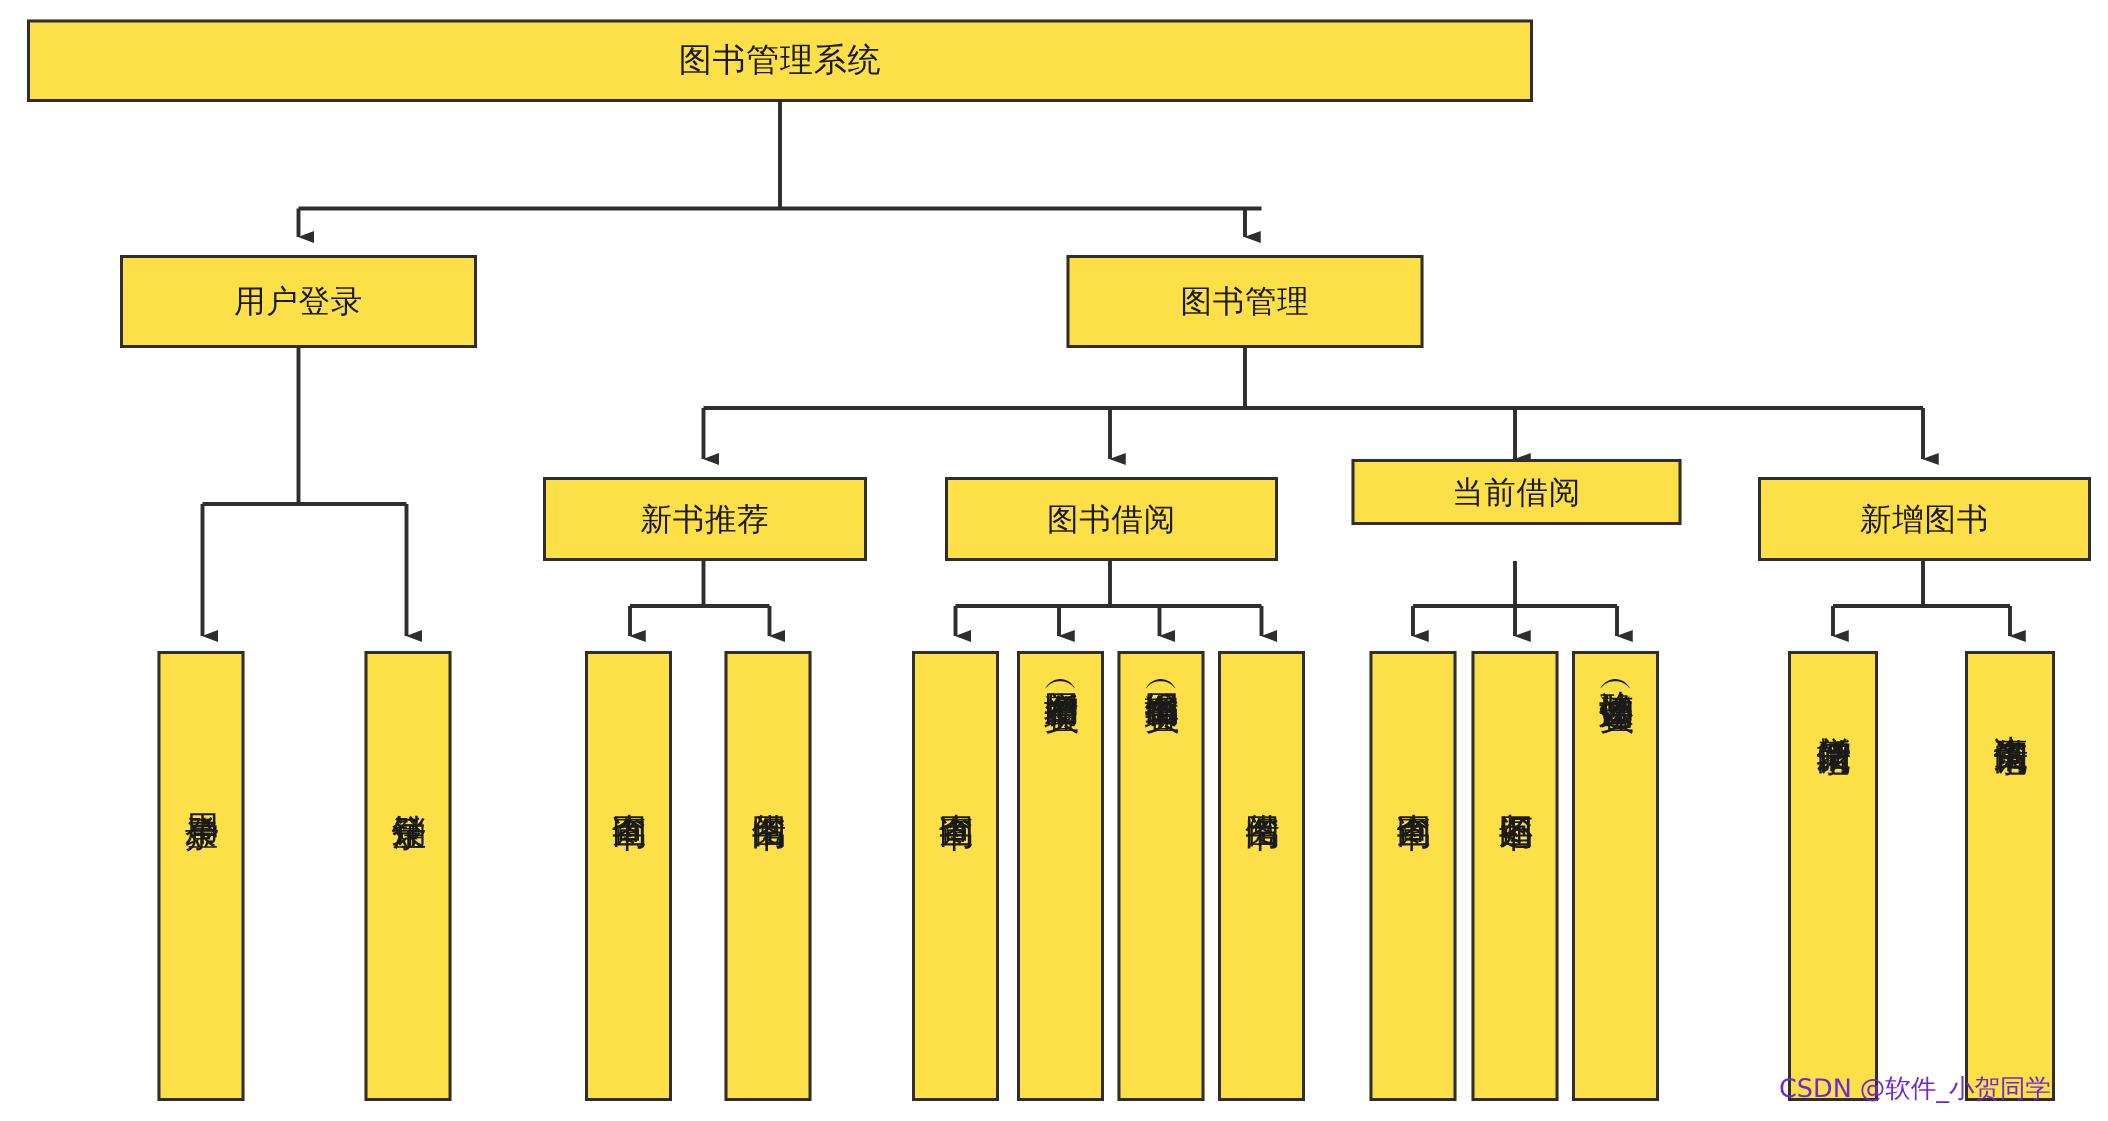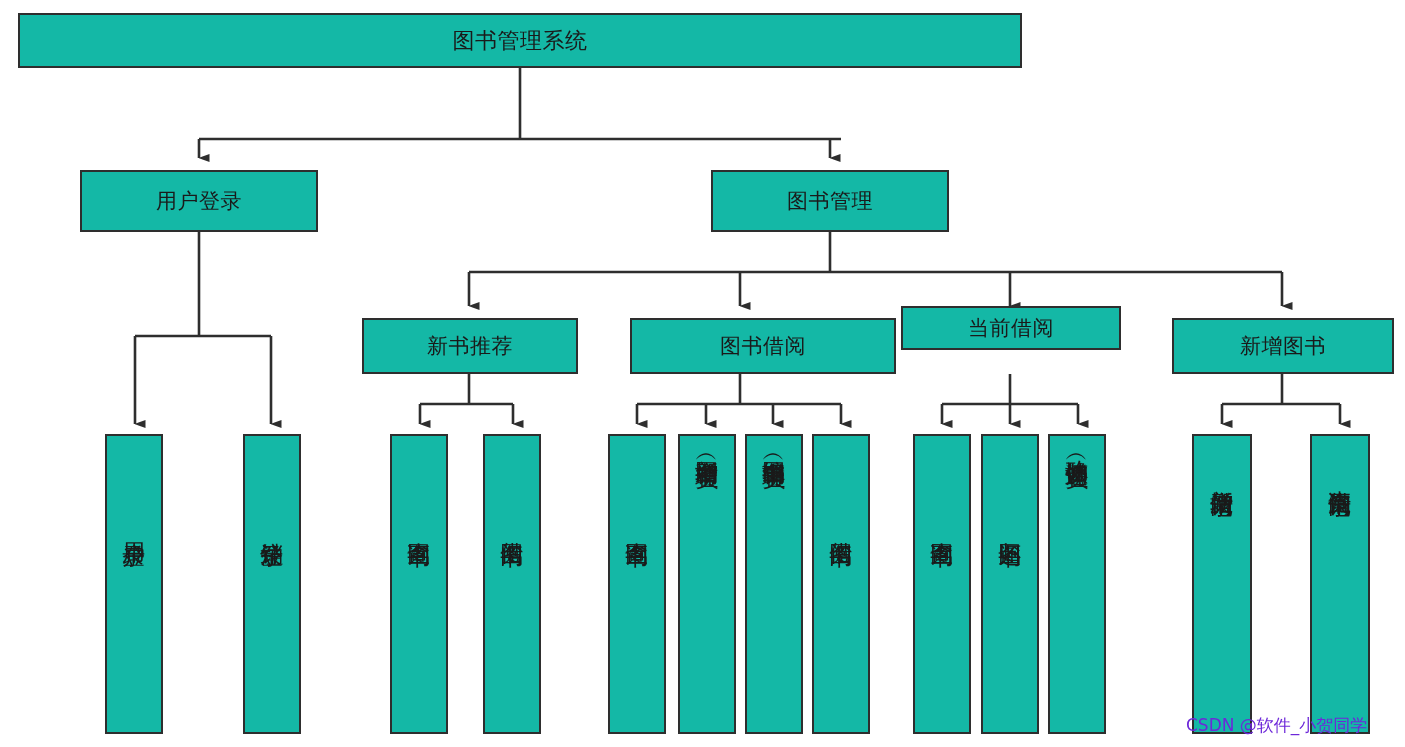--- a/index.html
+++ b/index.html
@@ -21,21 +21,21 @@
     position: absolute;
     left: 0;
     top: 0;
     width: 1405px;
     height: 747px;
     pointer-events: none;
   }
   .node {
     position: absolute;
     box-sizing: border-box;
-    background: #14b8a6;
+    background: #fde047;
     border: 2px solid #2e2e2e;
     display: flex;
     align-items: center;
     justify-content: center;
     color: #1a1a1a;
   }
   .node .lbl {
     display: block;
     text-align: center;
     line-height: 1.08;
@@ -138,21 +138,21 @@
   <div class="node h" style="left:80px; top:170px; width:238px; height:62px;">
     <span class="lbl">用户登录</span>
   </div>
   <div class="node h" style="left:362px; top:318px; width:216px; height:56px;">
     <span class="lbl">新书推荐</span>
   </div>
 
   <div class="node h" style="left:711px; top:170px; width:238px; height:62px;">
     <span class="lbl">图书管理</span>
   </div>
-  <div class="node h" style="left:630px; top:318px; width:266px; height:56px;">
+  <div class="node h" style="left:630px; top:318px; width:222px; height:56px;">
     <span class="lbl">图书借阅</span>
   </div>
   <div class="node h" style="left:901px; top:306px; width:220px; height:44px;">
     <span class="lbl">当前借阅</span>
   </div>
   <div class="node h" style="left:1172px; top:318px; width:222px; height:56px;">
     <span class="lbl">新增图书</span>
   </div>
 
   <div class="node v" style="left:105px; top:434px; width:58px; height:300px; padding-top:88px;">

